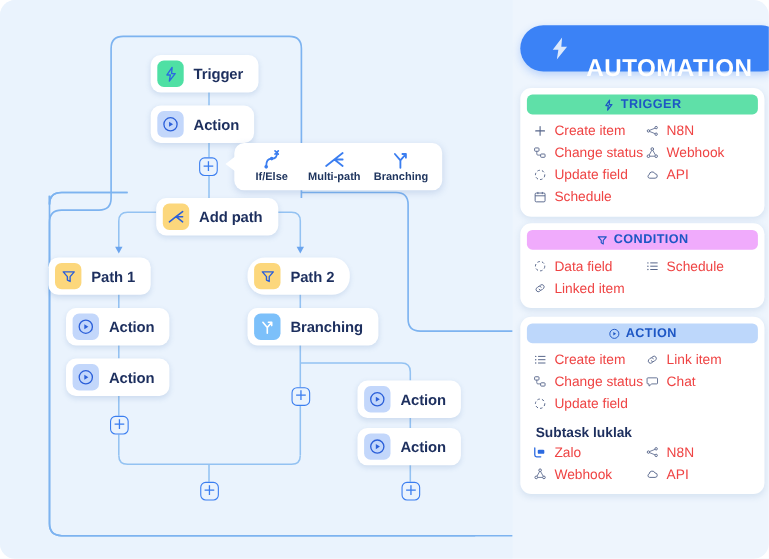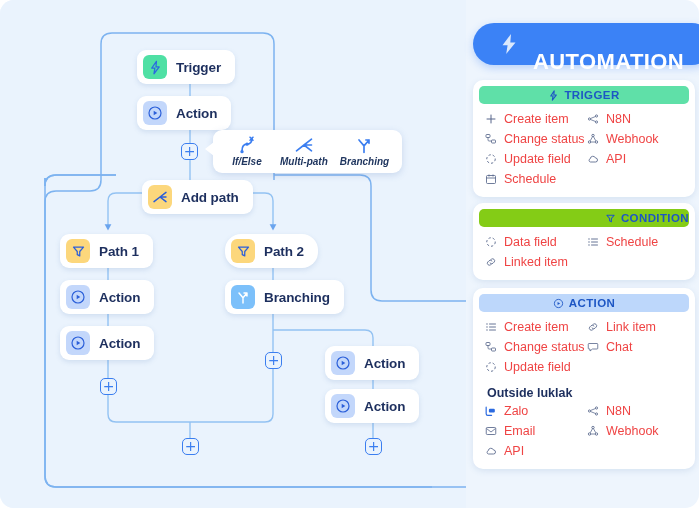--- a/index.html
+++ b/index.html
@@ -61,21 +61,21 @@
   
   #tooltip{
     position:absolute;left:213px;top:130px;
     background:#ffffff;border-radius:9px;
     box-shadow:0 2px 7px rgba(80,120,180,.22);
     display:flex;align-items:flex-start;
     padding:5px 7px 6px 7px;
   }
   #tooltip .tt-item{
     display:flex;flex-direction:column;align-items:center;
-    padding:0 6px;min-width:42px;font-style:italic;
+    padding:0 6px;min-width:42px;
   }
   #tooltip .tt-item .tt-lbl{
     font-size:10px;color:#20365f;font-weight:700;margin-top:1px;white-space:nowrap;
   }
   #tooltip .tt-arrow{
     position:absolute;left:-8px;top:12px;width:0;height:0;
     border-top:7px solid transparent;border-bottom:7px solid transparent;
     border-right:9px solid #ffffff;
   }
 
@@ -103,21 +103,21 @@
     padding:6px 6px 8px 6px;box-sizing:border-box;
   }
   .panel-head{
     height:18px;border-radius:5px;
     display:flex;align-items:center;justify-content:center;
     font-size:11.5px;font-weight:700;letter-spacing:.4px;
     color:#1d56c4;
   }
   .panel-head .phi{margin-right:5px;display:flex;align-items:center;}
   .head-trigger{background:#5fe0a8;}
-  .head-condition{background:#84cc16;justify-content:flex-end;}
+  .head-condition{background:#f0abfc;}
   .head-action{background:#bdd7fb;}
 
   .grid2{display:flex;flex-wrap:wrap;padding:5px 2px 0 4px;}
   .opt{
     display:flex;align-items:center;
     width:50%;box-sizing:border-box;
     padding:2.5px 0;
     font-size:12.5px;color:#ef4444;font-weight:500;
     white-space:nowrap;
   }
@@ -233,21 +233,21 @@
 
     <div class="node" style="left:142px;top:180px;">
       <div class="ic ic-yellow">
         <svg width="16" height="16" viewBox="0 0 24 24">
             <path d="M3 19 L12 12 L21 5 M12 12 L21 12 M12 12 L21 19" fill="none" stroke="#2b5fd9" stroke-width="2.2" stroke-linecap="round"></path>
           </svg>
       </div>
       <div class="lbl">Add path</div>
     </div>
 
-    <div class="node" style="left:60px;top:234px;">
+    <div class="node" style="left:44px;top:234px;">
       <div class="ic ic-yellow">
         <svg width="15" height="15" viewBox="0 0 24 24">
             <path d="M4 5 h16 l-6 7 v7 l-4 -2 v-5 z" fill="none" stroke="#2b5fd9" stroke-width="2" stroke-linejoin="round"></path>
           </svg>
       </div>
       <div class="lbl">Path 1</div>
     </div>
 
     <div class="node" style="left:225px;top:234px;border-radius:16px;">
       <div class="ic ic-yellow">
@@ -505,21 +505,21 @@
           <span class="oic">
             <svg width="12" height="12" viewBox="0 0 24 24">
                 <circle cx="12" cy="12" r="8.5" fill="none" stroke="#56658a" stroke-width="1.8" stroke-dasharray="4.5 4"></circle>
               </svg>
           </span>
           <span>Update field</span>
         </div>
       </div>
 
       <div class="grid2">
-        <div class="subhead">Outside luklak</div>
+        <div class="subhead">Subtask luklak</div>
         <div class="opt">
           <span class="oic">
             <svg width="13" height="13" viewBox="0 0 24 24">
                 <path d="M4 4 v12 a3 3 0 0 0 3 3 h7" fill="none" stroke="#2b6ae0" stroke-width="2.2" stroke-linecap="round"></path>
                 <rect x="9" y="7" width="11" height="7" rx="2" fill="#2b6ae0"></rect>
               </svg>
           </span>
           <span>Zalo</span>
         </div>
         <div class="opt">
@@ -529,29 +529,20 @@
                 <circle cx="19" cy="6" r="2.2" fill="none" stroke="#56658a" stroke-width="1.7"></circle>
                 <circle cx="19" cy="18" r="2.2" fill="none" stroke="#56658a" stroke-width="1.7"></circle>
                 <path d="M7 11 L17 7 M7 13 L17 17" stroke="#56658a" stroke-width="1.5"></path>
               </svg>
           </span>
           <span>N8N</span>
         </div>
         <div class="opt">
           <span class="oic">
             <svg width="12" height="12" viewBox="0 0 24 24">
-                <rect x="2.5" y="5" width="19" height="14" rx="2" fill="none" stroke="#56658a" stroke-width="1.7"></rect>
-                <path d="M3 7 l9 7 l9-7" fill="none" stroke="#56658a" stroke-width="1.6"></path>
-              </svg>
-          </span>
-          <span>Email</span>
-        </div>
-        <div class="opt">
-          <span class="oic">
-            <svg width="12" height="12" viewBox="0 0 24 24">
                 <circle cx="12" cy="5" r="2.4" fill="none" stroke="#56658a" stroke-width="1.7"></circle>
                 <circle cx="5" cy="18" r="2.4" fill="none" stroke="#56658a" stroke-width="1.7"></circle>
                 <circle cx="19" cy="18" r="2.4" fill="none" stroke="#56658a" stroke-width="1.7"></circle>
                 <path d="M11 7.4 L6.5 15.6 M13 7.4 L17.5 15.6 M7.6 18 h8.8" stroke="#56658a" stroke-width="1.5"></path>
               </svg>
           </span>
           <span>Webhook</span>
         </div>
         <div class="opt">
           <span class="oic">

